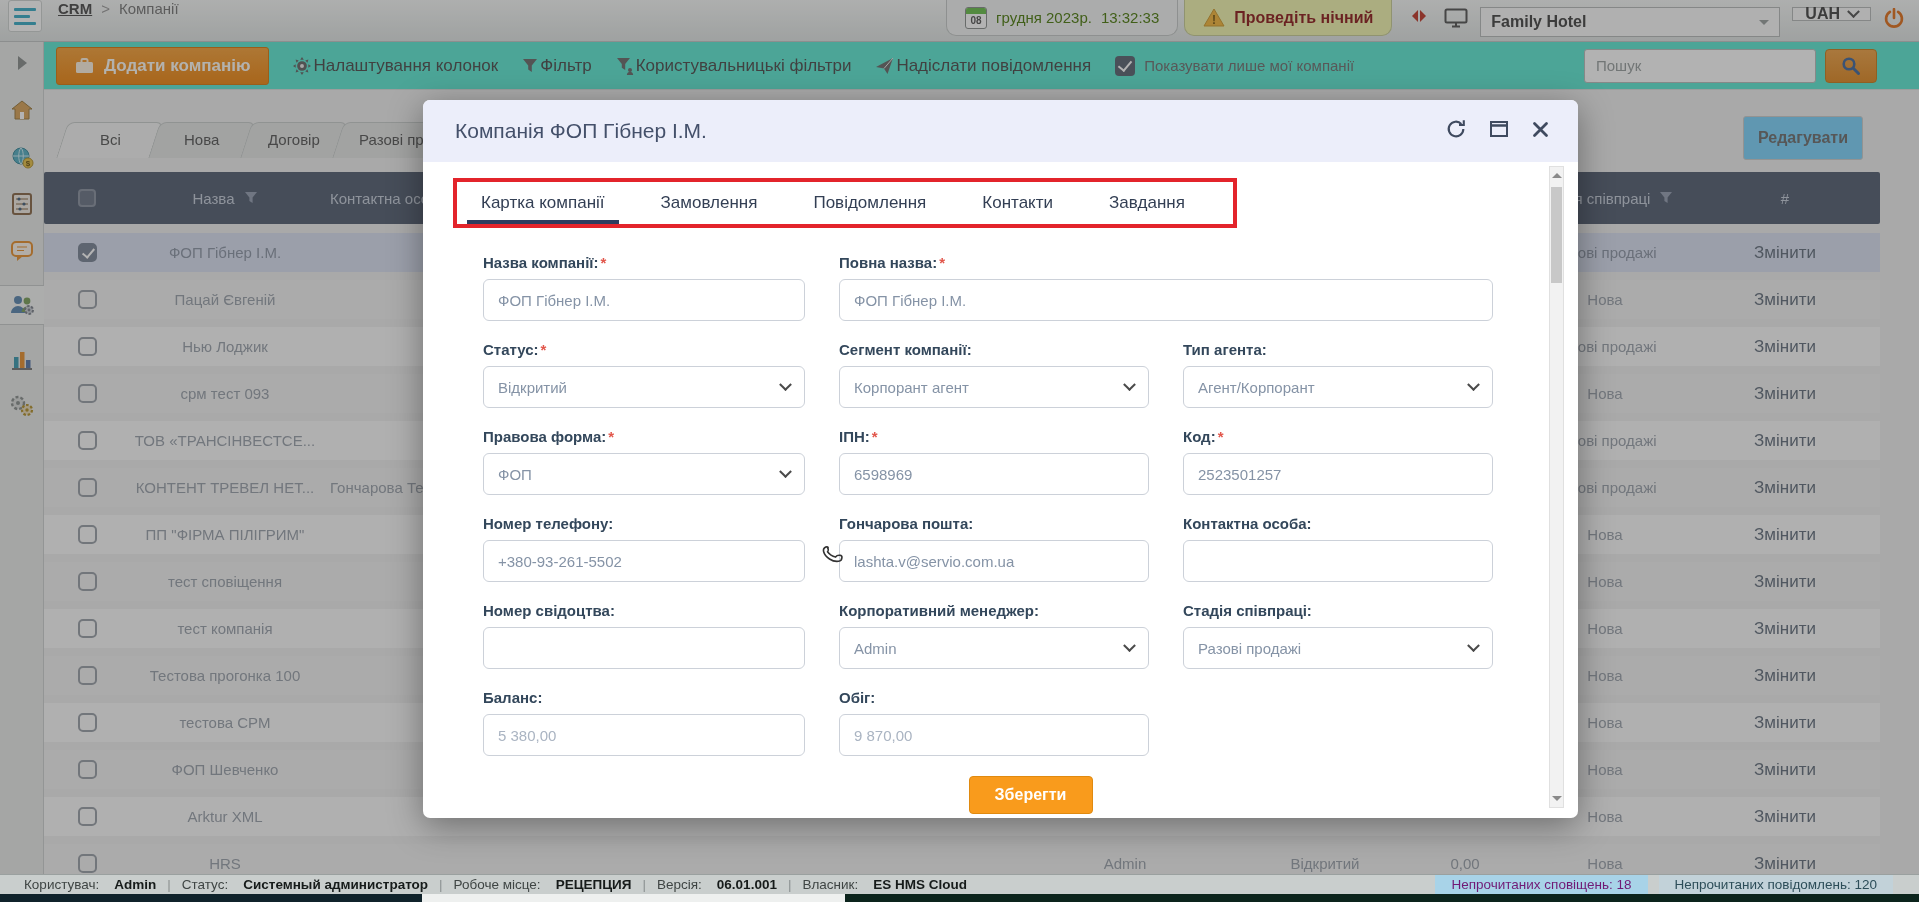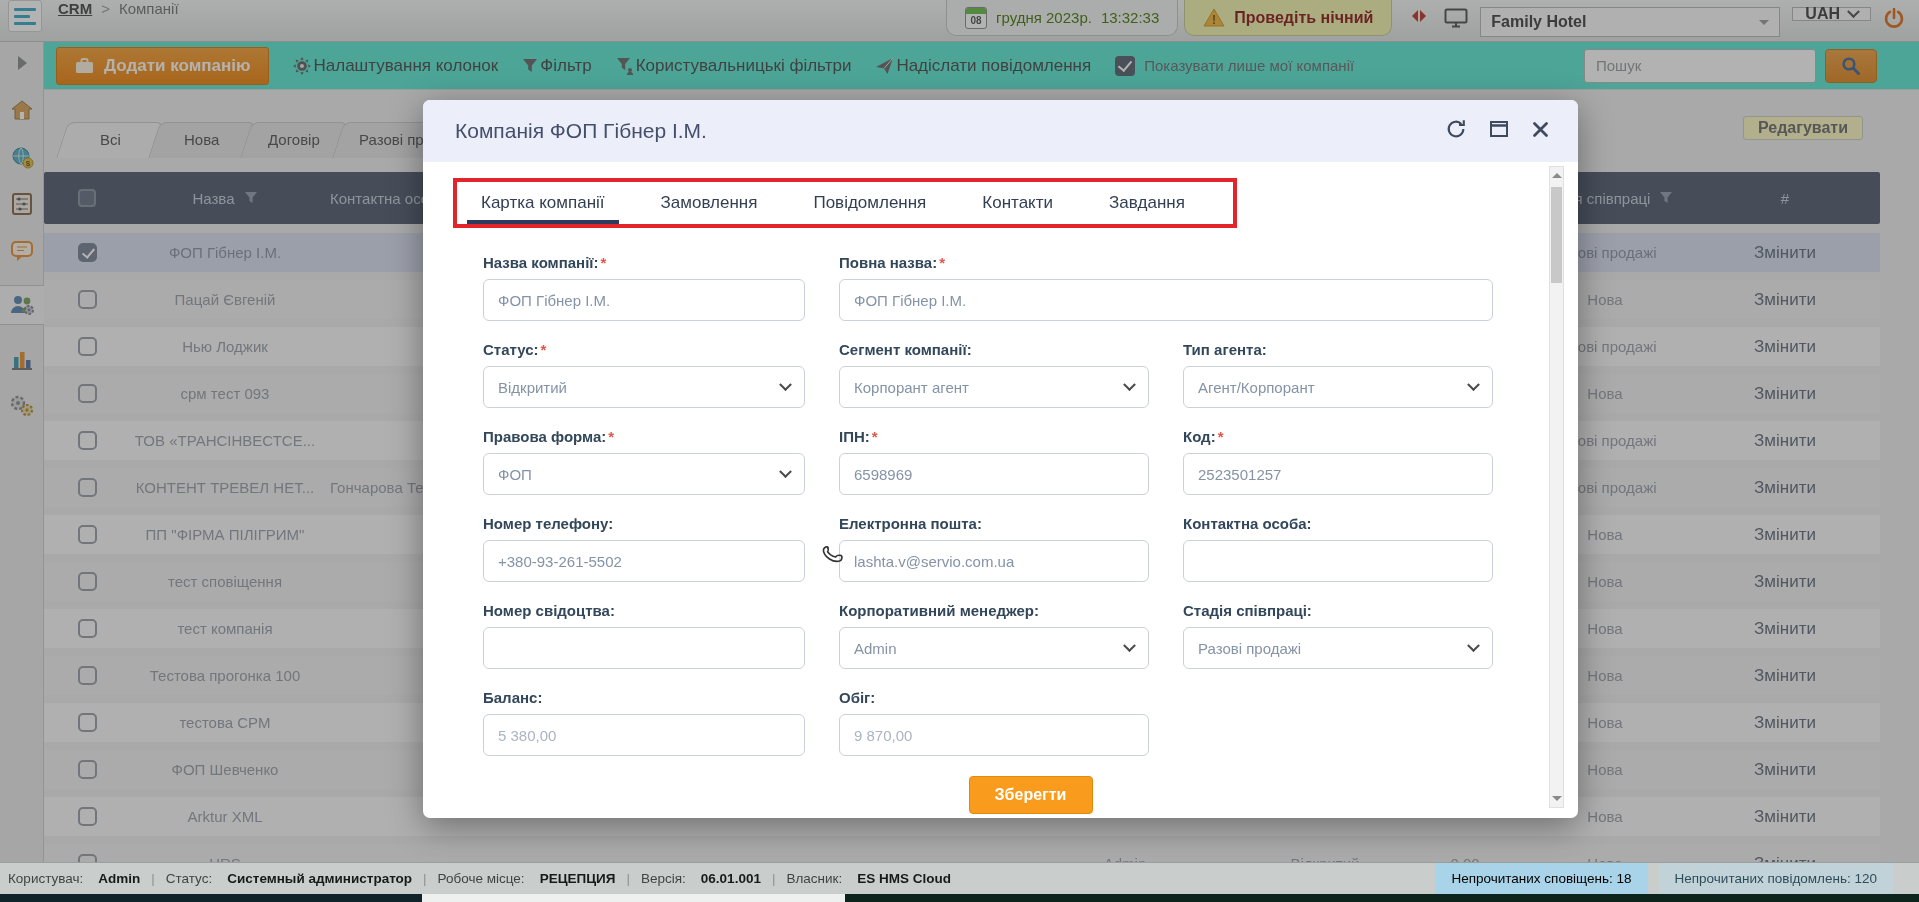--- a/index.html
+++ b/index.html
@@ -69,21 +69,21 @@
   .search-input::placeholder { color:#9aa0a0; }
   .search-btn { width:52px; height:34px; background:linear-gradient(#f0a347,#e08a25);
     border:1px solid #c97e1e; border-radius:4px; display:flex; align-items:center; justify-content:center; }
 
   .tabs-row { height:42px; margin-top:26px; position:relative; display:flex; align-items:flex-end; padding-left:18px; }
   .view-tab { min-width:96px; height:36px; line-height:34px; padding:0 20px; text-align:center;
     color:#585858; font-size:15px; background:#e4e6e5; border:1px solid #c9cdcc; border-bottom:none;
     transform:skewX(-18deg); border-radius:7px 7px 0 0; margin-right:-4px; }
   .view-tab > span { display:inline-block; transform:skewX(18deg); }
   .view-tab.first { background:#f4f5f4; }
-  .edit-btn { position:absolute; right:56px; top:0; width:120px; height:24px; background:#fef9c3;
+  .edit-btn { position:absolute; right:56px; top:0; width:120px; height:44px; background:#7dd3fc;
     border:1px solid #cdcdcc; border-radius:3px; color:#6f6f6f; font-weight:600; font-size:16px;
     display:flex; align-items:center; justify-content:center; }
 
   
   .grid { position:absolute; left:0; top:130px; width:1836px; }
   .thead { display:flex; align-items:center; height:52px; background:#556073; border-radius:2px;
     color:#c6cdda; font-size:15px; margin-bottom:9px; }
   .c0{width:86px;} .c1{width:190px;} .c2{width:220px;} .c3{width:230px;} .c4{width:240px;}
   .c5{width:230px;} .c6{width:170px;} .c7{width:110px;} .c8{width:170px;} .c9{width:190px;}
   .th,.td { display:flex; align-items:center; justify-content:center; gap:9px; overflow:hidden; white-space:nowrap; }
@@ -93,27 +93,27 @@
     color:#9aa1ab; font-size:15px; }
   .trow:nth-child(even) { background:#f3f3f2; }
   .trow.selected { background:#d9e0f1; color:#8e96a6; }
   .row-check { width:19px; height:19px; border:2px solid #9aa0a8; border-radius:5px; background:transparent; position:relative; }
   .row-check.checked { background:#7b8596; border-color:#7b8596; }
   .row-check.checked::after { content:""; position:absolute; left:5px; top:1px; width:5px; height:10px;
     border-right:2.5px solid #fff; border-bottom:2.5px solid #fff; transform:rotate(40deg); }
   .td.action { color:#646f7d; font-size:17px; }
 
   
-  .statusbar { position:absolute; left:0; right:0; bottom:8px; height:32px; background:#c9cecd;
-    border-top:1px solid #9aa09f; display:flex; align-items:center; padding-left:8px; gap:11px;
+  .statusbar { position:absolute; left:0; right:0; bottom:8px; height:20px; background:#c9cecd;
+    border-top:1px solid #9aa09f; display:flex; align-items:center; padding-left:24px; gap:11px;
     font-size:13.5px; color:#3f4544; z-index:45; }
   .sb-val { font-weight:bold; color:#161b1a; margin-left:4px; }
   .sb-sep { color:#8b9190; }
   .sb-badge { height:100%; display:flex; align-items:center; padding:0 16px; font-size:13.5px; }
-  .badge-notif { margin-left:auto; background:#a8d3e8; color:#000000; }
+  .badge-notif { margin-left:auto; background:#a8d3e8; color:#701a75; }
   .badge-msg { background:#c2d2d9; color:#2d4e59; margin-right:26px; }
   .taskbar { position:absolute; left:0; right:0; bottom:0; height:8px; z-index:60; display:flex; }
   .tb-a { width:422px; background:#10232b; } .tb-b { width:423px; background:#eef0ef; } .tb-c { flex:1; background:#0c241c; }
 
   
   .overlay { position:absolute; inset:0; background:rgba(45,45,45,0.36); z-index:40; }
 
   
   .modal { position:absolute; left:423px; top:100px; width:1155px; height:718px; background:#fff;
     border-radius:7px; box-shadow:0 8px 34px rgba(0,0,0,.38); z-index:50; overflow:hidden; }
@@ -869,21 +869,21 @@
       <div class="field phone-wrap">
         <label><span>Номер телефону:</span></label>
         <input class="inp" value="+380-93-261-5502" style="">
         <span class="phone-ic">
           <svg width="26" height="26" viewBox="0 0 24 24" transform="rotate(-12)">
               <path d="M7.5 3.5c.8 2 .3 3.4-.7 4.4 1.2 2.8 3.4 5 6.2 6.2 1-.9 2.4-1.4 4.4-.7 1 .4 1.6 1.3 1.3 2.3-.4 1.6-2 2.9-3.8 2.8C9.4 18.2 3.7 12.5 3.3 7c-.1-1.8 1.2-3.4 2.8-3.8 1-.2 1.9.3 2.3 1.3z" fill="none" stroke="#333" stroke-width="1.5"></path>
             </svg>
         </span>
       </div>
       <div class="field">
-        <label><span>Електронна пошта:</span></label>
+        <label><span>Гончарова пошта:</span></label>
         <input class="inp" value="lashta.v@servio.com.ua" style="">
       </div>
       <div class="field">
         <label><span>Контактна особа:</span></label>
         <input class="inp" value="" style="">
       </div>
     </div>
     <div class="frow">
       <div class="field">
         <label><span>Номер свідоцтва:</span></label>

